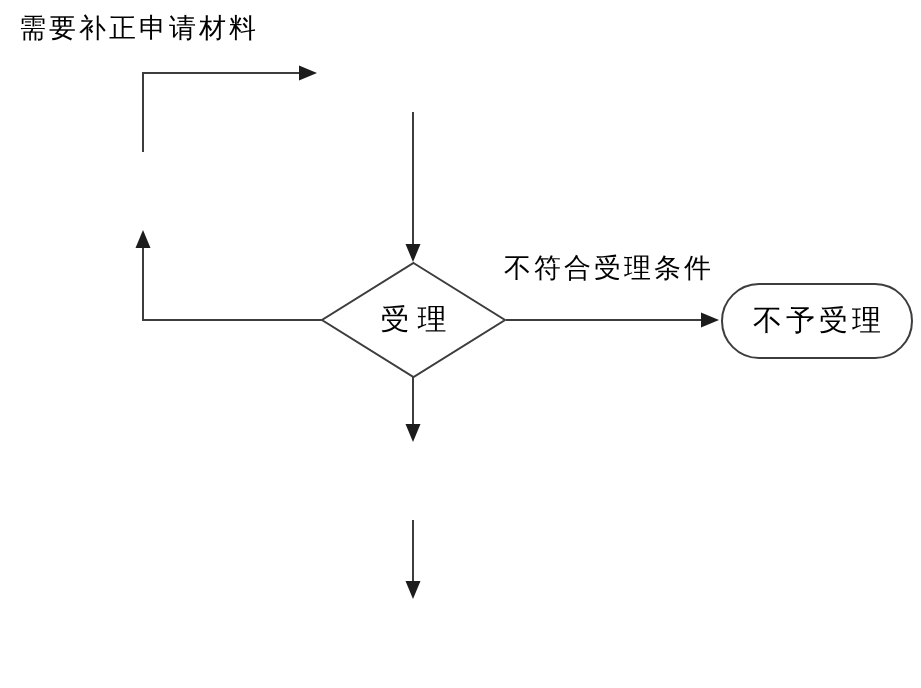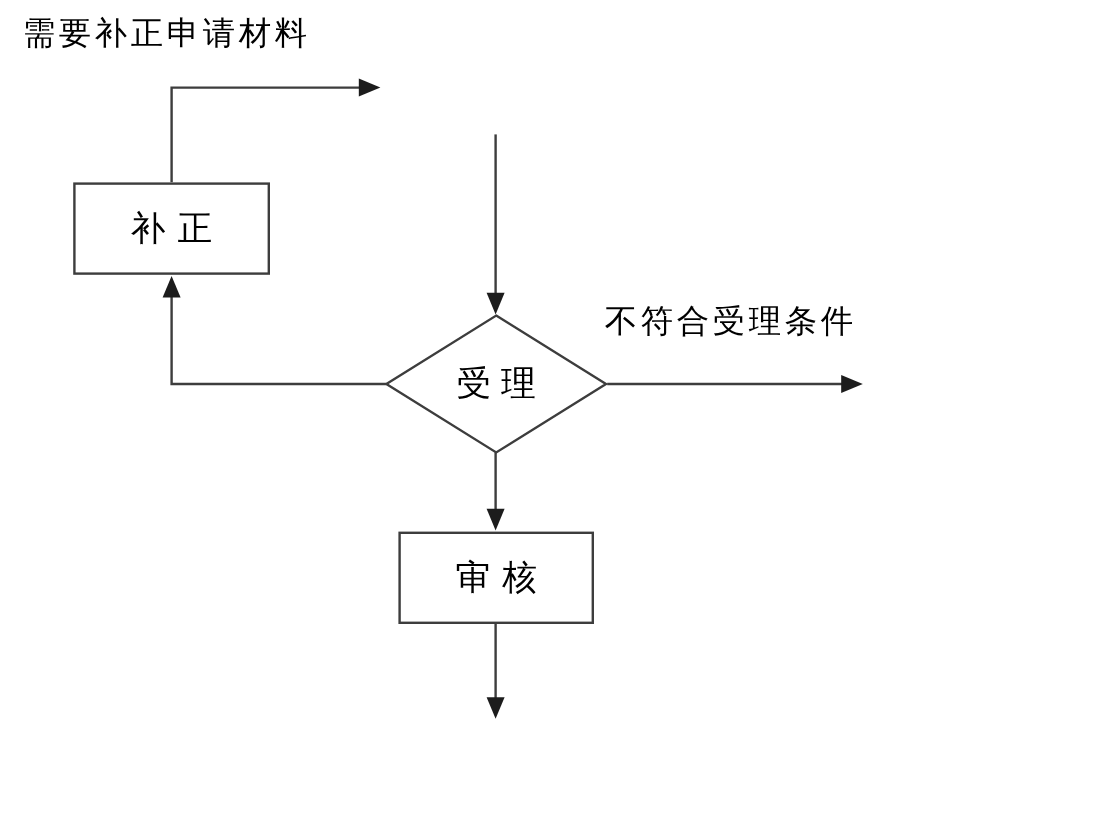--- a/index.html
+++ b/index.html
@@ -65,31 +65,28 @@
 
     <g>
       <polyline class="edge-line" points="413,520 413,583"></polyline>
       <polygon class="arrow-head" points="413,599 405.5,581 420.5,581"></polygon>
     </g>
 
     <polygon class="diamond-shape" points="413.5,263 505,320 413.5,377 322,320"></polygon>
   </svg>
 
 
-  <div class="node" style="left:61px; top:152px; width:164px; height:77px;">
-    <span>补正</span>
-  </div>
 
   <div class="diamond-label" style="left:343px; top:290px; width:141px; height:60px;">
     <span>受理</span>
   </div>
 
+  <div class="node stadium small-spacing" style="left:721px; top:283px; width:192px; height:76px;">
+    <span>不予受理</span>
+  </div>
 
-  <div class="node" style="left:332px; top:443px; width:163px; height:77px;">
-    <span>审核</span>
-  </div>
 
 
   <div class="edge-label" style="left:504px; top:250px;">不符合受理条件</div>
 
   <div class="edge-label" style="left:19px; top:10px;">需要补正申请材料</div>
 
 </div>
 
 </body></html>

